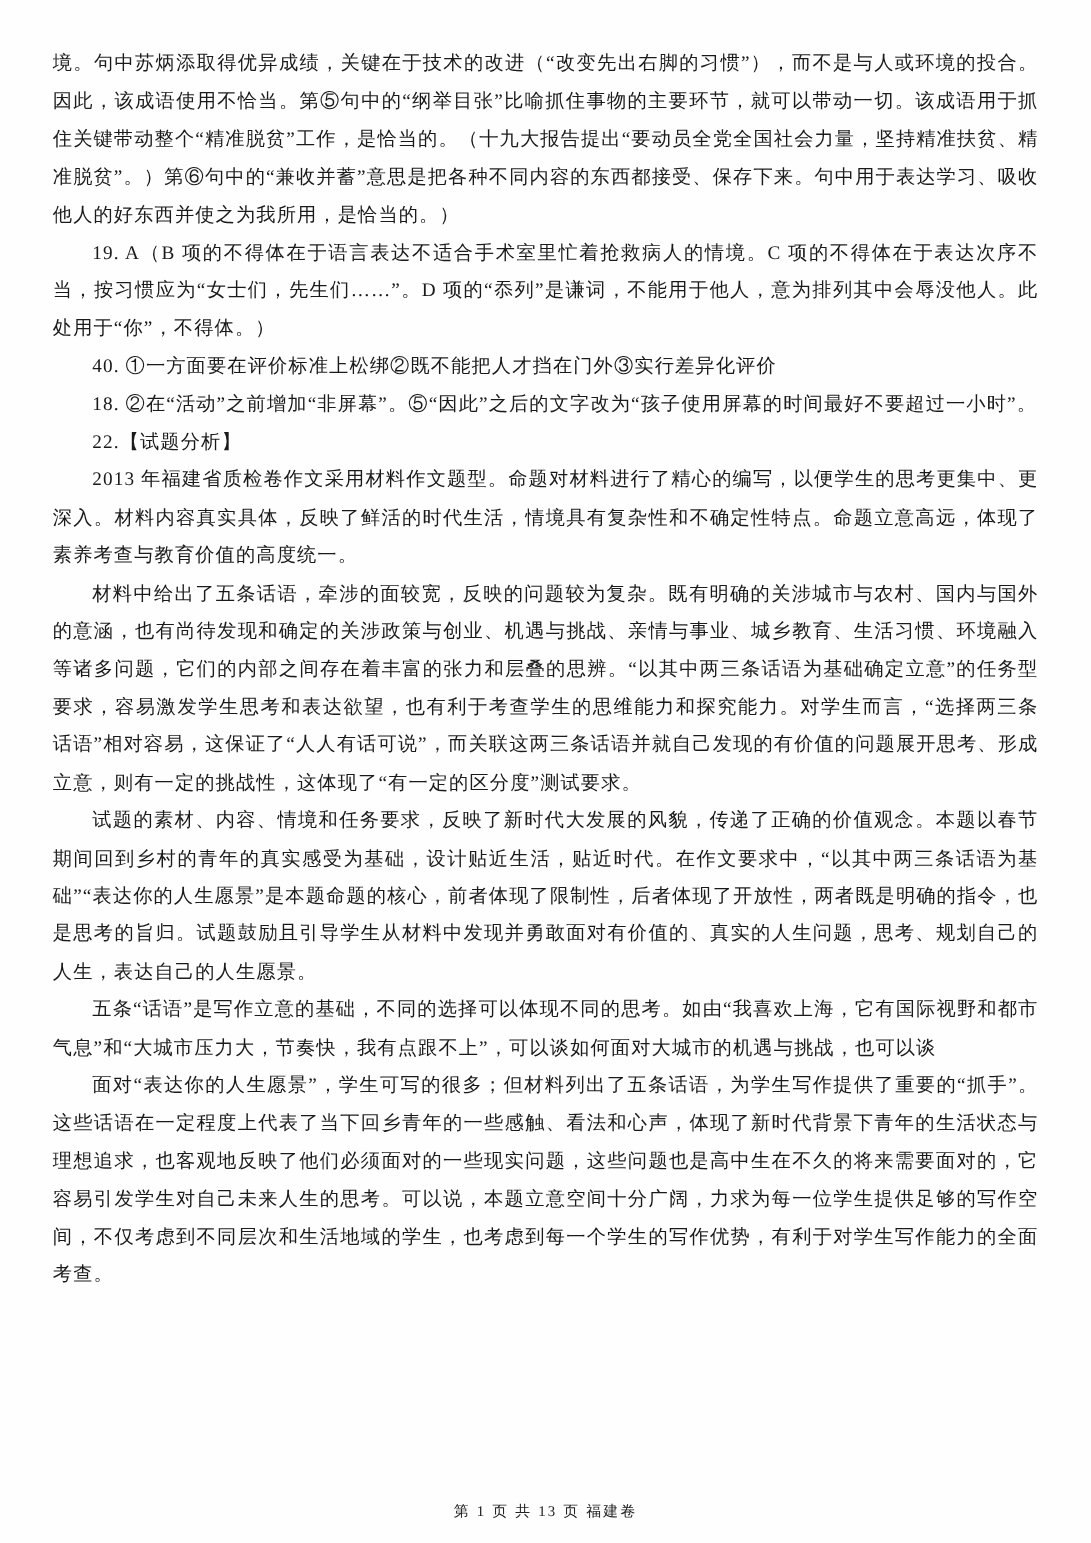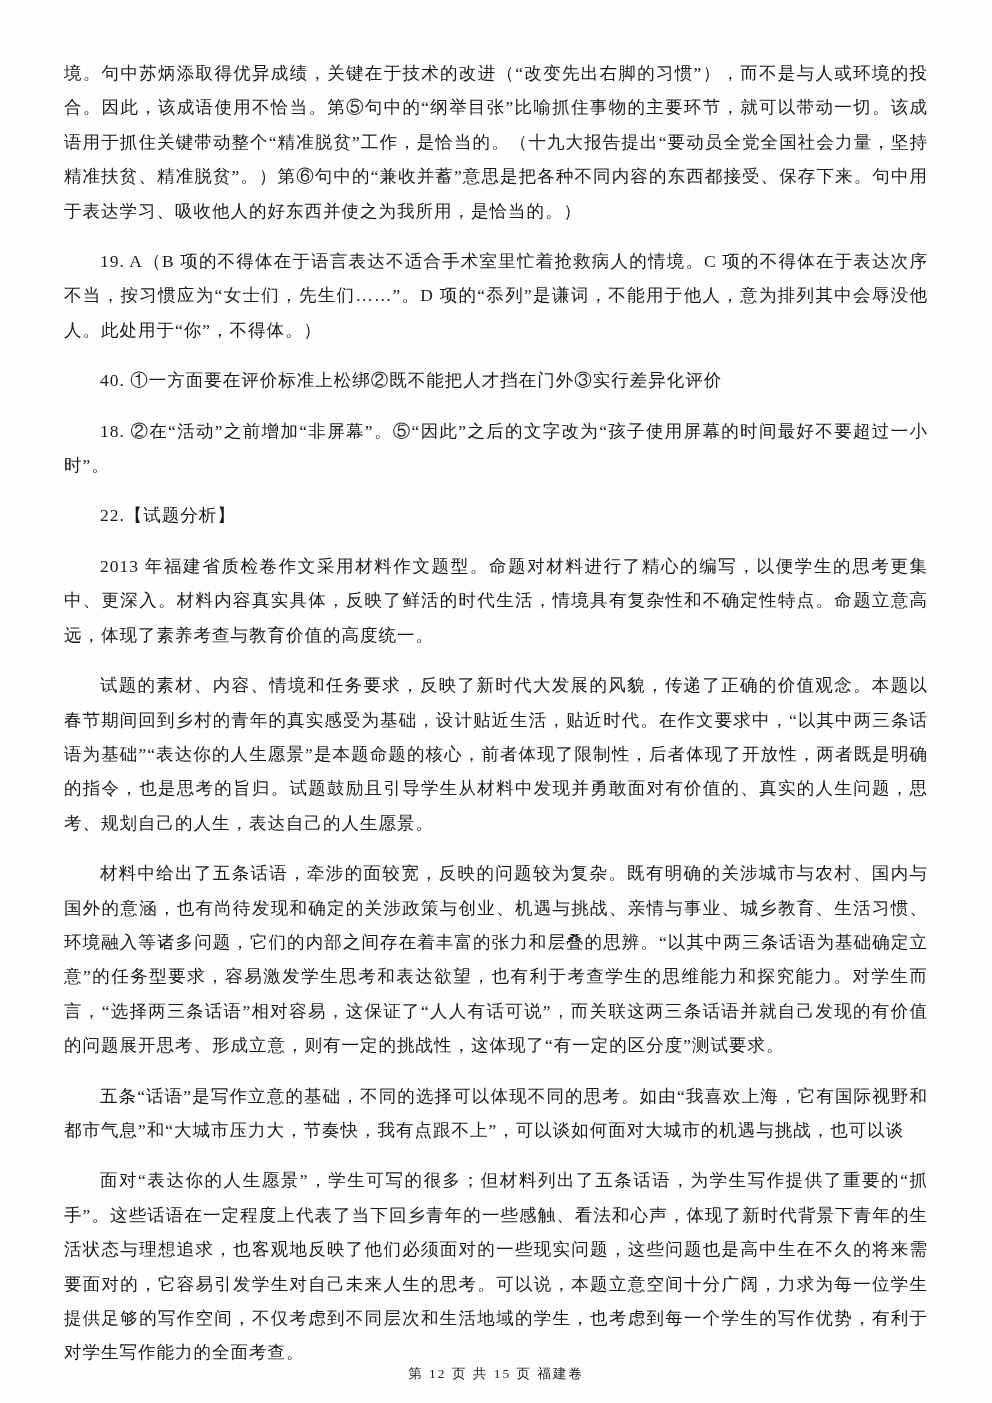--- a/index.html
+++ b/index.html
@@ -18,21 +18,21 @@
     overflow: hidden;
     box-sizing: border-box;
   }
   .doc-body {
     position: absolute;
     top: 40px;
     left: 48px;
     width: 896px;
   }
   .doc-body p {
-    margin: 16px;
+    margin: 0;
     font-size: 17.5px;
     line-height: 34.4px;
     letter-spacing: 1px;
     text-align: justify;
     text-justify: inter-ideograph;
     word-break: break-all;
   }
   .doc-body p.indent {
     text-indent: 2.05em;
   }
@@ -51,19 +51,19 @@
 <body>
 
 <div class="page">
   <div class="doc-body">
     <p>境。句中苏炳添取得优异成绩，关键在于技术的改进（“改变先出右脚的习惯”），而不是与人或环境的投合。因此，该成语使用不恰当。第⑤句中的“纲举目张”比喻抓住事物的主要环节，就可以带动一切。该成语用于抓住关键带动整个“精准脱贫”工作，是恰当的。（十九大报告提出“要动员全党全国社会力量，坚持精准扶贫、精准脱贫”。）第⑥句中的“兼收并蓄”意思是把各种不同内容的东西都接受、保存下来。句中用于表达学习、吸收他人的好东西并使之为我所用，是恰当的。）</p>
     <p class="indent">19. A（B 项的不得体在于语言表达不适合手术室里忙着抢救病人的情境。C 项的不得体在于表达次序不当，按习惯应为“女士们，先生们……”。D 项的“忝列”是谦词，不能用于他人，意为排列其中会辱没他人。此处用于“你”，不得体。）</p>
     <p class="indent">40. ①一方面要在评价标准上松绑②既不能把人才挡在门外③实行差异化评价</p>
     <p class="indent">18. ②在“活动”之前增加“非屏幕”。⑤“因此”之后的文字改为“孩子使用屏幕的时间最好不要超过一小时”。</p>
     <p class="indent">22.【试题分析】</p>
     <p class="indent">2013 年福建省质检卷作文采用材料作文题型。命题对材料进行了精心的编写，以便学生的思考更集中、更深入。材料内容真实具体，反映了鲜活的时代生活，情境具有复杂性和不确定性特点。命题立意高远，体现了素养考查与教育价值的高度统一。</p>
+    <p class="indent">材料中给出了五条话语，牵涉的面较宽，反映的问题较为复杂。既有明确的关涉城市与农村、国内与国外的意涵，也有尚待发现和确定的关涉政策与创业、机遇与挑战、亲情与事业、城乡教育、生活习惯、环境融入等诸多问题，它们的内部之间存在着丰富的张力和层叠的思辨。“以其中两三条话语为基础确定立意”的任务型要求，容易激发学生思考和表达欲望，也有利于考查学生的思维能力和探究能力。对学生而言，“选择两三条话语”相对容易，这保证了“人人有话可说”，而关联这两三条话语并就自己发现的有价值的问题展开思考、形成立意，则有一定的挑战性，这体现了“有一定的区分度”测试要求。</p>
     <p class="indent">试题的素材、内容、情境和任务要求，反映了新时代大发展的风貌，传递了正确的价值观念。本题以春节期间回到乡村的青年的真实感受为基础，设计贴近生活，贴近时代。在作文要求中，“以其中两三条话语为基础”“表达你的人生愿景”是本题命题的核心，前者体现了限制性，后者体现了开放性，两者既是明确的指令，也是思考的旨归。试题鼓励且引导学生从材料中发现并勇敢面对有价值的、真实的人生问题，思考、规划自己的人生，表达自己的人生愿景。</p>
-    <p class="indent">材料中给出了五条话语，牵涉的面较宽，反映的问题较为复杂。既有明确的关涉城市与农村、国内与国外的意涵，也有尚待发现和确定的关涉政策与创业、机遇与挑战、亲情与事业、城乡教育、生活习惯、环境融入等诸多问题，它们的内部之间存在着丰富的张力和层叠的思辨。“以其中两三条话语为基础确定立意”的任务型要求，容易激发学生思考和表达欲望，也有利于考查学生的思维能力和探究能力。对学生而言，“选择两三条话语”相对容易，这保证了“人人有话可说”，而关联这两三条话语并就自己发现的有价值的问题展开思考、形成立意，则有一定的挑战性，这体现了“有一定的区分度”测试要求。</p>
     <p class="indent">五条“话语”是写作立意的基础，不同的选择可以体现不同的思考。如由“我喜欢上海，它有国际视野和都市气息”和“大城市压力大，节奏快，我有点跟不上”，可以谈如何面对大城市的机遇与挑战，也可以谈</p>
     <p class="indent">面对“表达你的人生愿景”，学生可写的很多；但材料列出了五条话语，为学生写作提供了重要的“抓手”。这些话语在一定程度上代表了当下回乡青年的一些感触、看法和心声，体现了新时代背景下青年的生活状态与理想追求，也客观地反映了他们必须面对的一些现实问题，这些问题也是高中生在不久的将来需要面对的，它容易引发学生对自己未来人生的思考。可以说，本题立意空间十分广阔，力求为每一位学生提供足够的写作空间，不仅考虑到不同层次和生活地域的学生，也考虑到每一个学生的写作优势，有利于对学生写作能力的全面考查。</p>
   </div>
-  <div class="page-footer">第 12 页 共 15 页  福建卷</div>
+  <div class="page-footer">第 1 页 共 13 页  福建卷</div>
 </div>
 
 </body></html>

